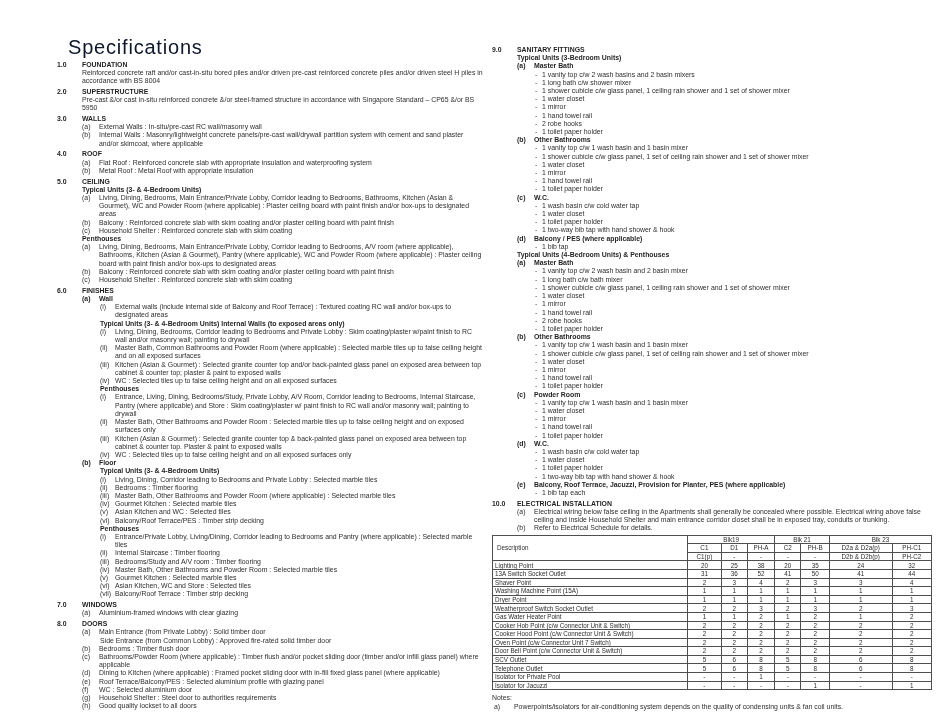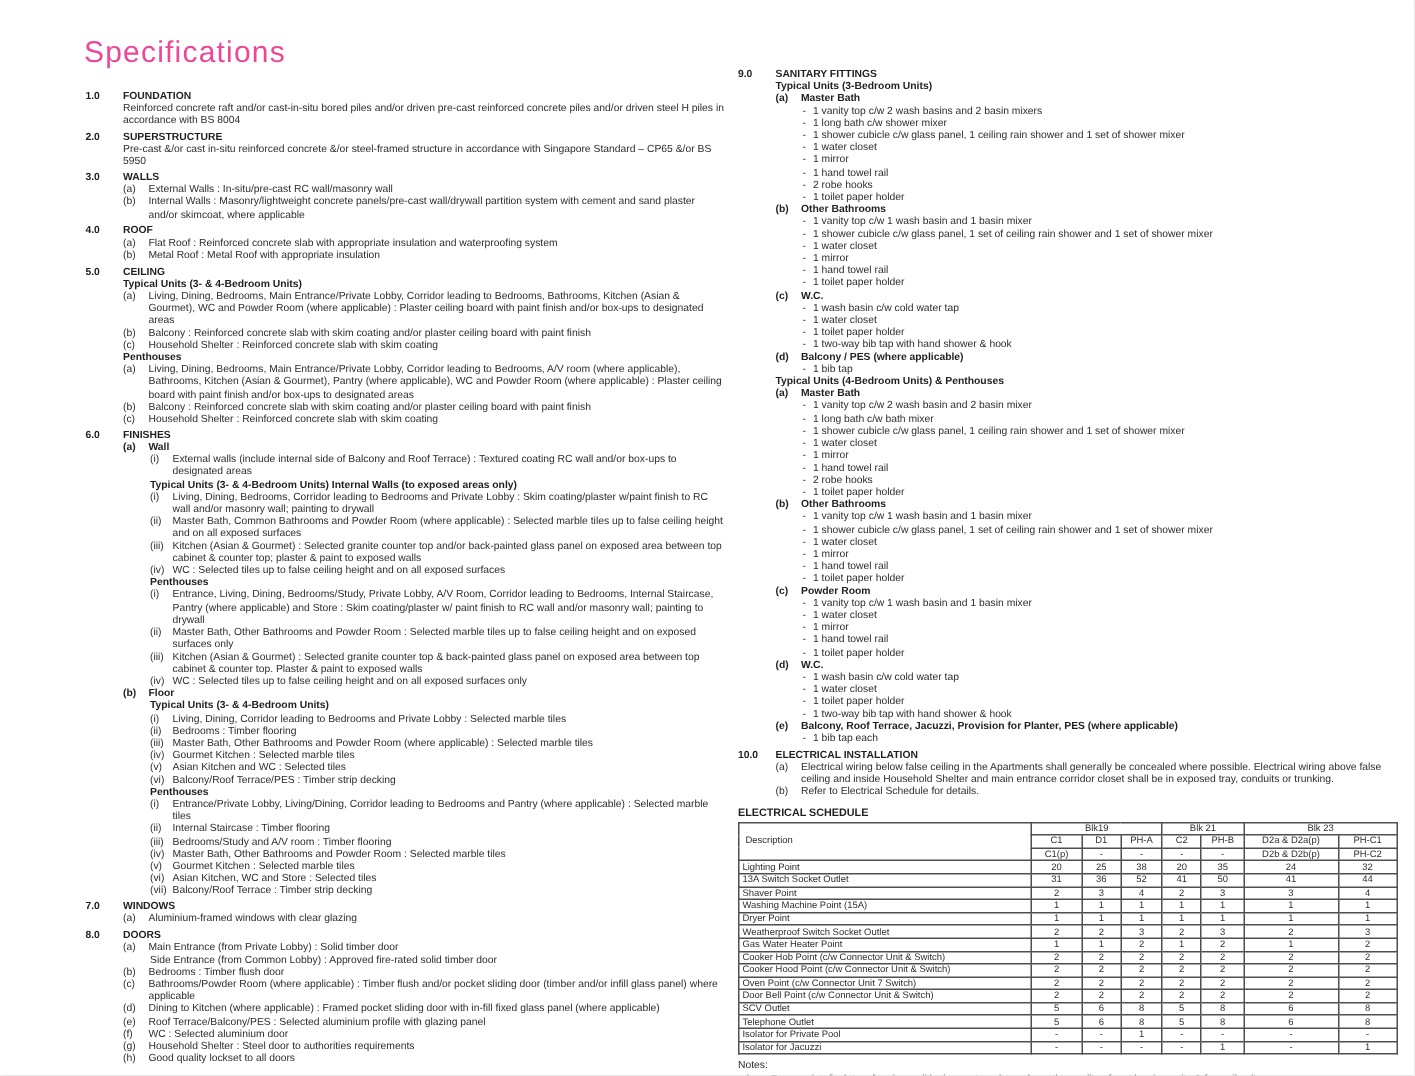--- a/index.html
+++ b/index.html
@@ -2,22 +2,22 @@
 <html><head>
 <meta charset="utf-8">
 <style>
   html,body { margin:0; padding:0; background:#e9e9e9; }
   .page {
     position:relative; width:943px; height:717px; background:#ffffff;
     font-family:"Liberation Sans", sans-serif; color:#2d2d2d; overflow:hidden;
     box-shadow:0 0 4px rgba(0,0,0,.25);
   }
   .page-title {
-    position:absolute; left:56px; top:24px; margin:0;
-    font-size:20px; font-weight:500; letter-spacing:.8px; color:#ec4899;
+    position:absolute; left:56px; top:24px; margin:12px;
+    font-size:20px; font-weight:500; letter-spacing:.8px; color:#0f172a;
   }
   .col { position:absolute; }
   .col.left  { left:57px;  top:58px; width:426px; }
   .col.right { left:492px; top:46px; width:440px; }
   .line { display:flex; font-size:6.9px; line-height:8.2px; color:#2d2d2d; }
   .line.bold { font-weight:bold; color:#1f1f1f; }
   .line.gap { margin-top:2.6px; }
   .line .marker { flex:none; }
   .line .text { flex:1; }
   .sched-title {
@@ -508,21 +508,20 @@
         </div>
         <div class="line" style="padding-left: 25px;">
           <span class="marker" style="width: 17px;">(a)</span>
           <span class="text">Electrical wiring below false ceiling in the Apartments shall generally be concealed where possible. Electrical wiring above false ceiling and inside Household Shelter and main entrance corridor closet shall be in exposed tray, conduits or trunking.</span>
         </div>
         <div class="line" style="padding-left: 25px;">
           <span class="marker" style="width: 17px;">(b)</span>
           <span class="text">Refer to Electrical Schedule for details.</span>
         </div>
       </div>
-    <div class="sched-title">ELECTRICAL SCHEDULE</div>
     <table class="sched" id="sched-table">
         <colgroup>
           <col style="width: 193px;">
           <col style="width: 33px;">
           <col style="width: 26px;">
           <col style="width: 27px;">
           <col style="width: 26px;">
           <col style="width: 28px;">
           <col style="width: 62px;">
           <col style="width: 39px;">

